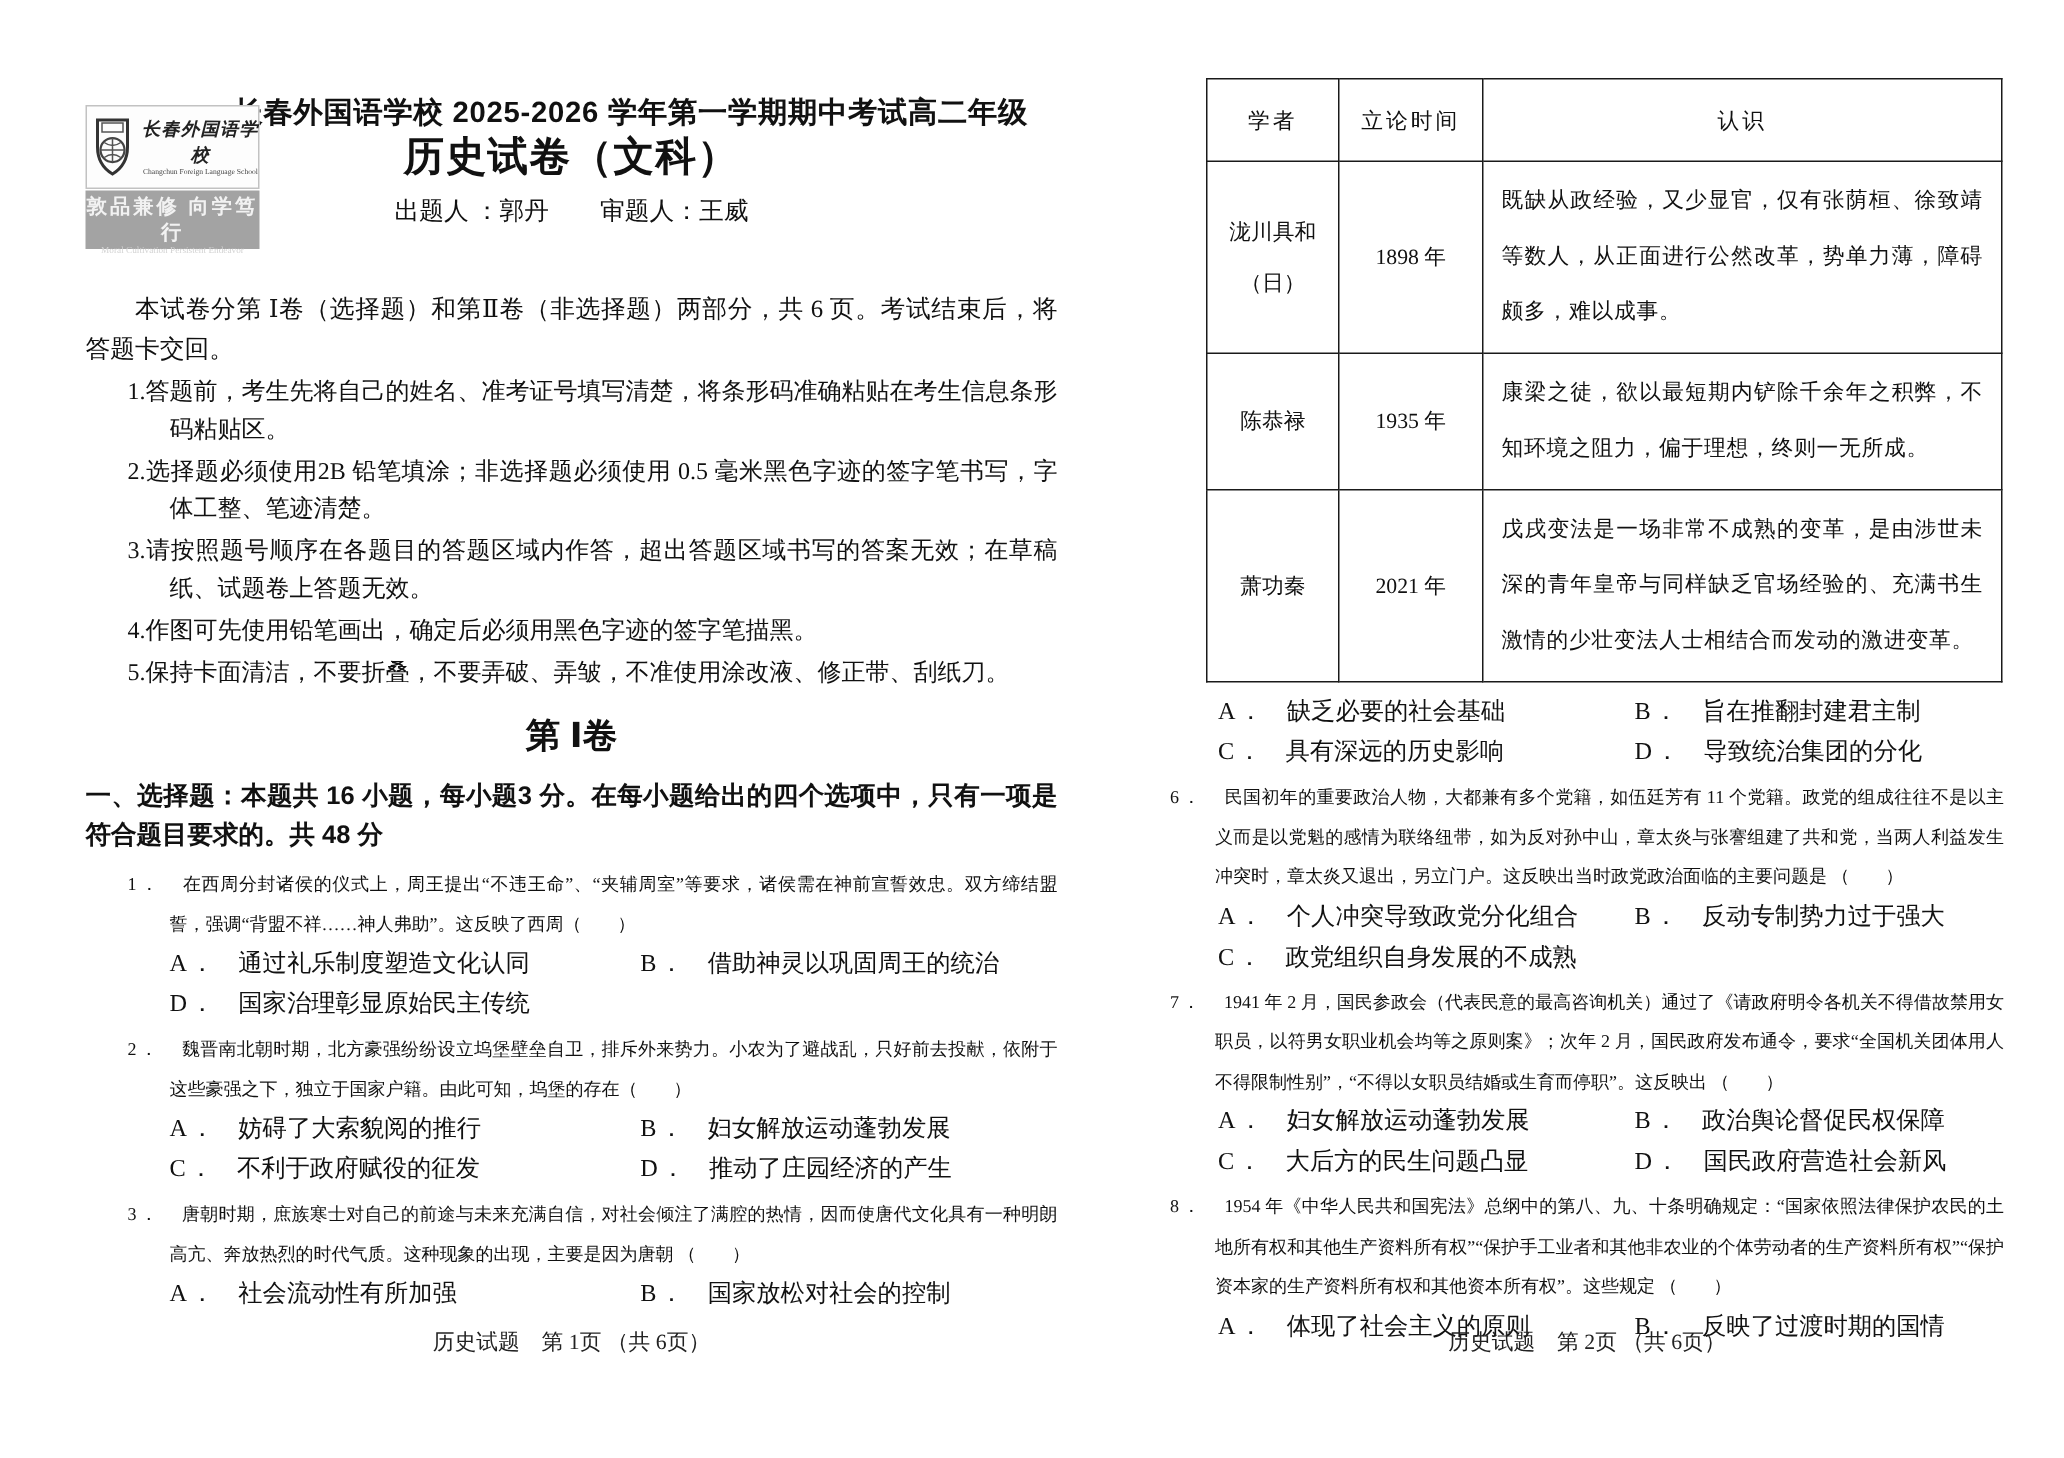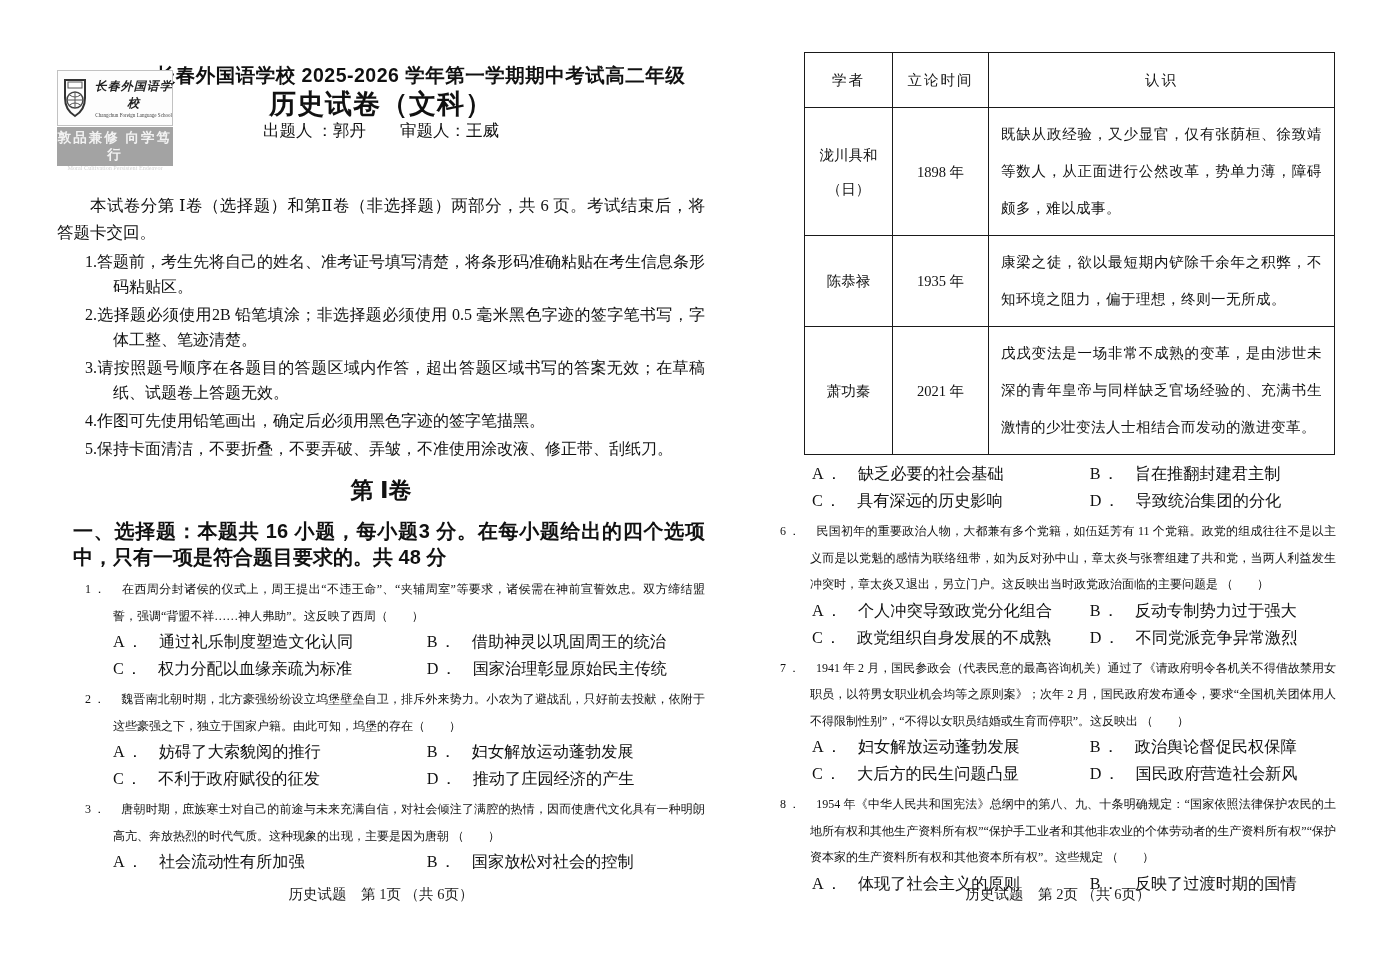--- a/index.html
+++ b/index.html
@@ -27,28 +27,28 @@
   .school-line{
     padding-left:79px;text-align:center;margin-top:10px;
     font-family:"Liberation Sans","DejaVu Sans",sans-serif;
     font-weight:bold;font-size:19.5px;line-height:26px;letter-spacing:.5px;
   }
   .exam-title{
     text-align:center;margin-top:0;
     font-family:"Liberation Sans","DejaVu Sans",sans-serif;
     font-weight:bold;font-size:27px;line-height:32px;letter-spacing:1px;
   }
-  .authors{display:flex;justify-content:center;gap:34px;font-size:16.5px;}
+  .authors{display:flex;justify-content:center;gap:34px;margin-top:10px;font-size:16.5px;}
 
   
   .intro{margin:12px 0 2px 0;text-indent:2em;font-size:16.5px;line-height:27px;text-align:justify;}
   .notice-title{margin:2px 0;font-family:"Liberation Sans","DejaVu Sans",sans-serif;font-weight:bold;font-size:16px;}
   .notice{margin:3px 0;font-size:16px;line-height:25px;padding-left:56px;text-indent:-28px;text-align:justify;}
   .part-title{text-align:center;font-family:"Liberation Sans","DejaVu Sans",sans-serif;font-weight:bold;font-size:23px;margin:14px 0 12px 0;}
-  .section-head{font-family:"Liberation Sans","DejaVu Sans",sans-serif;font-weight:bold;font-size:20px;line-height:26px;margin:0 0 6px 16px;text-align:justify;}
+  .section-head{font-family:"Liberation Sans","DejaVu Sans",sans-serif;font-weight:bold;font-size:17px;line-height:26px;margin:0 0 6px 0;text-align:justify;}
 
   .question{margin-top:3px;}
   .stem{margin:0;font-size:12px;line-height:26.5px;padding-left:56px;text-indent:-28px;text-align:justify;}
   .page2 .stem{padding-left:30px;text-indent:-30px;}
   .opts{display:grid;grid-template-columns:53% 47%;padding-left:56px;font-size:16.2px;line-height:27px;}
   .page2 .opts{padding-left:32px;}
   .olab{margin-right:14px;letter-spacing:2px;}
   .footer{position:absolute;bottom:0;left:0;right:0;text-align:center;font-size:14.5px;color:#222;}
 
   
@@ -100,21 +100,20 @@
   <p class="notice">5.保持卡面清洁，不要折叠，不要弄破、弄皱，不准使用涂改液、修正带、刮纸刀。</p>
 
   <div class="part-title">第 Ⅰ卷</div>
   <p class="section-head">一、选择题：本题共 16 小题，每小题3 分。在每小题给出的四个选项中，只有一项是符合题目要求的。共 48 分</p>
 
   <div class="question">
     <p class="stem"><span class="olab">1．</span><span>在西周分封诸侯的仪式上，周王提出“不违王命”、“夹辅周室”等要求，诸侯需在神前宣誓效忠。双方缔结盟誓，强调“背盟不祥……神人弗助”。这反映了西周（　　）</span></p>
     <div class="opts">
       <div class="opt"><span class="olab">A．</span><span>通过礼乐制度塑造文化认同</span></div>
       <div class="opt"><span class="olab">B．</span><span>借助神灵以巩固周王的统治</span></div>
-      <div class="opt"><span class="olab">C．</span><span>权力分配以血缘亲疏为标准</span></div>
       <div class="opt"><span class="olab">D．</span><span>国家治理彰显原始民主传统</span></div>
     </div>
   </div>
 
   <div class="question">
     <p class="stem"><span class="olab">2．</span><span>魏晋南北朝时期，北方豪强纷纷设立坞堡壁垒自卫，排斥外来势力。小农为了避战乱，只好前去投献，依附于这些豪强之下，独立于国家户籍。由此可知，坞堡的存在（　　）</span></p>
     <div class="opts">
       <div class="opt"><span class="olab">A．</span><span>妨碍了大索貌阅的推行</span></div>
       <div class="opt"><span class="olab">B．</span><span>妇女解放运动蓬勃发展</span></div>
       <div class="opt"><span class="olab">C．</span><span>不利于政府赋役的征发</span></div>
@@ -181,21 +180,20 @@
     <div class="opt"><span class="olab">C．</span><span>具有深远的历史影响</span></div>
     <div class="opt"><span class="olab">D．</span><span>导致统治集团的分化</span></div>
   </div>
 
   <div class="question">
     <p class="stem"><span class="olab">6．</span><span>民国初年的重要政治人物，大都兼有多个党籍，如伍廷芳有 11 个党籍。政党的组成往往不是以主义而是以党魁的感情为联络纽带，如为反对孙中山，章太炎与张謇组建了共和党，当两人利益发生冲突时，章太炎又退出，另立门户。这反映出当时政党政治面临的主要问题是 （　　）</span></p>
     <div class="opts">
       <div class="opt"><span class="olab">A．</span><span>个人冲突导致政党分化组合</span></div>
       <div class="opt"><span class="olab">B．</span><span>反动专制势力过于强大</span></div>
       <div class="opt"><span class="olab">C．</span><span>政党组织自身发展的不成熟</span></div>
-      <div class="opt"><span class="olab">D．</span><span>不同党派竞争异常激烈</span></div>
     </div>
   </div>
 
   <div class="question">
     <p class="stem"><span class="olab">7．</span><span>1941 年 2 月，国民参政会（代表民意的最高咨询机关）通过了《请政府明令各机关不得借故禁用女职员，以符男女职业机会均等之原则案》；次年 2 月，国民政府发布通令，要求“全国机关团体用人不得限制性别”，“不得以女职员结婚或生育而停职”。这反映出 （　　）</span></p>
     <div class="opts">
       <div class="opt"><span class="olab">A．</span><span>妇女解放运动蓬勃发展</span></div>
       <div class="opt"><span class="olab">B．</span><span>政治舆论督促民权保障</span></div>
       <div class="opt"><span class="olab">C．</span><span>大后方的民生问题凸显</span></div>
       <div class="opt"><span class="olab">D．</span><span>国民政府营造社会新风</span></div>

